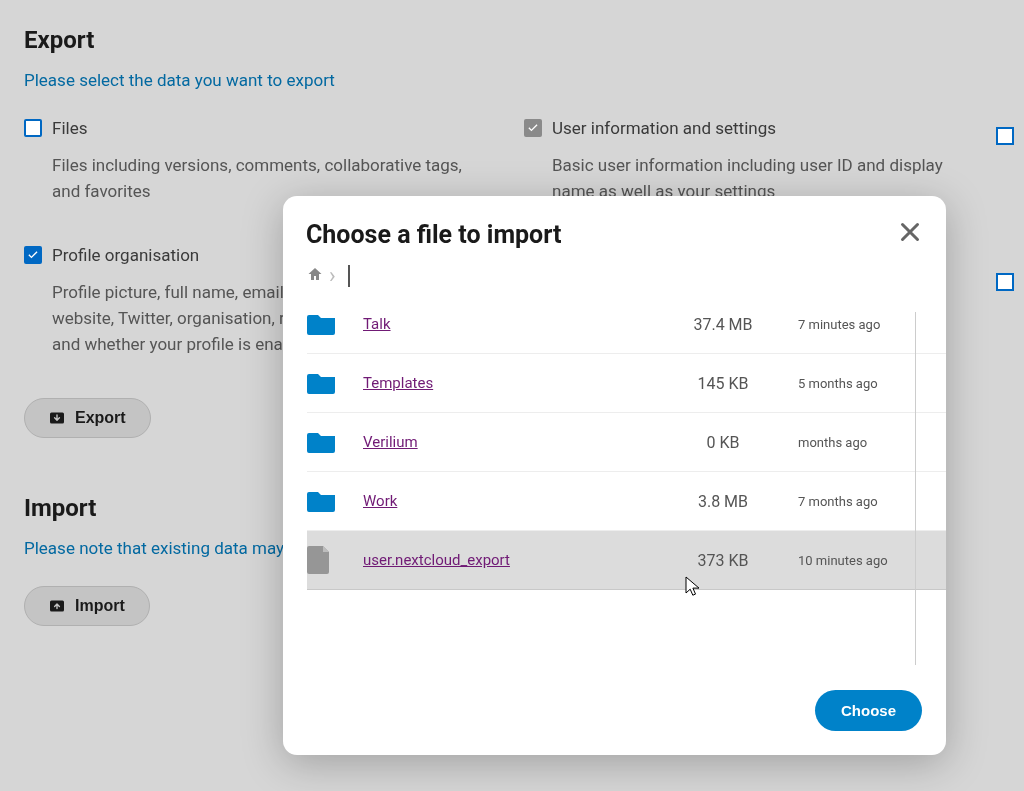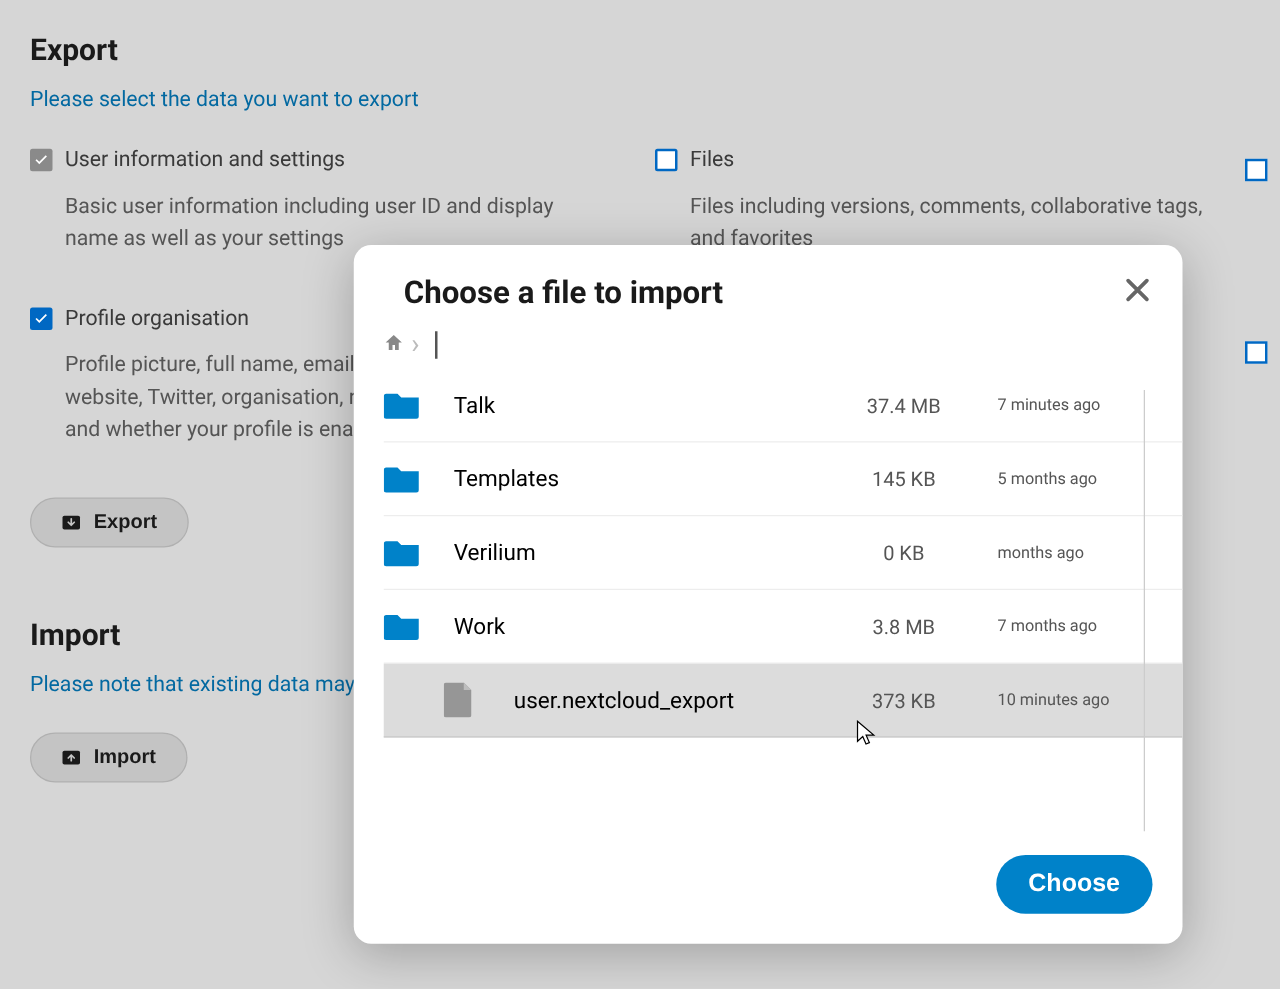--- a/index.html
+++ b/index.html
@@ -107,21 +107,21 @@
     border-radius: 14px;
     box-shadow: 0 8px 40px rgba(0,0,0,0.25);
     padding: 24px 0 20px 0;
     display: flex;
     flex-direction: column;
   }
   .modal-head {
     display: flex;
     align-items: flex-start;
     justify-content: space-between;
-    padding: 0 24px 10px 40px;
+    padding: 0 24px 10px 23px;
   }
   .modal-title {
     font-size: 25px;
     font-weight: 700;
     color: #1a1a1a;
   }
   .close-x {
     width: 24px; height: 24px;
     display: flex; align-items: center; justify-content: center;
     cursor: pointer;
@@ -154,36 +154,36 @@
     display: flex;
     align-items: center;
     height: 59px;
     border-bottom: 1px solid #ededed;
     padding-right: 28px;
     cursor: pointer;
   }
   .file-row.selected {
     background: #dcdcdc;
     border-bottom: 1px solid #c8c8c8;
-    padding-left: 48px;
   }
   .file-ico {
     width: 36px;
     flex: 0 0 36px;
     display: flex;
     align-items: center;
     margin-right: 20px;
   }
   .file-name {
     flex: 1;
-    font-size: 18px;
-    color: #000000;
+    font-size: 15px;
+    color: #701a75;
     white-space: nowrap;
     overflow: hidden;
     text-overflow: ellipsis;
+    text-decoration: underline;
   }
   .file-size {
     width: 90px;
     text-align: center;
     font-size: 16px;
     color: #555;
   }
   .file-time {
     width: 150px;
     text-align: left;
@@ -195,21 +195,21 @@
     padding: 18px 24px 4px 24px;
     display: flex;
     justify-content: flex-end;
   }
   .choose-btn {
     background: #0082c9;
     color: #fff;
     border: none;
     border-radius: 26px;
     padding: 12px 26px;
-    font-size: 20px;
+    font-size: 15px;
     font-weight: 700;
     cursor: pointer;
   }
   
   .list-right-edge {
     position: absolute;
     right: 30px;
     top: 116px;
     bottom: 90px;
     width: 1px;
@@ -227,36 +227,36 @@
 </head>
 <body>
 
 <div class="page">
   <h2 class="section-title">Export</h2>
   <p class="section-desc">Please select the data you want to export</p>
 
   <div class="checks">
     <div class="check-item">
       <div class="check-row">
+        <span class="chk empty"></span>
+        <span class="check-label">Files</span>
+      </div>
+      <p class="check-desc">Files including versions, comments, collaborative tags, and favorites</p>
+    </div>
+
+    <div class="check-item">
+      <div class="check-row">
         <span class="chk disabled">
           <svg viewBox="0 0 16 16">
               <path fill="#fff" d="M6.2 11.8 2.7 8.3l1.1-1.1 2.4 2.4 5.9-5.9 1.1 1.1z"></path>
             </svg>
         </span>
         <span class="check-label">User information and settings</span>
       </div>
       <p class="check-desc">Basic user information including user ID and display name as well as your settings</p>
-    </div>
-
-    <div class="check-item">
-      <div class="check-row">
-        <span class="chk empty"></span>
-        <span class="check-label">Files</span>
-      </div>
-      <p class="check-desc">Files including versions, comments, collaborative tags, and favorites</p>
     </div>
 
     <div class="check-item">
       <div class="check-row">
         <span class="chk checked">
           <svg viewBox="0 0 16 16">
               <path fill="#fff" d="M6.2 11.8 2.7 8.3l1.1-1.1 2.4 2.4 5.9-5.9 1.1 1.1z"></path>
             </svg>
         </span>
         <span class="check-label">Profile organisation</span>

